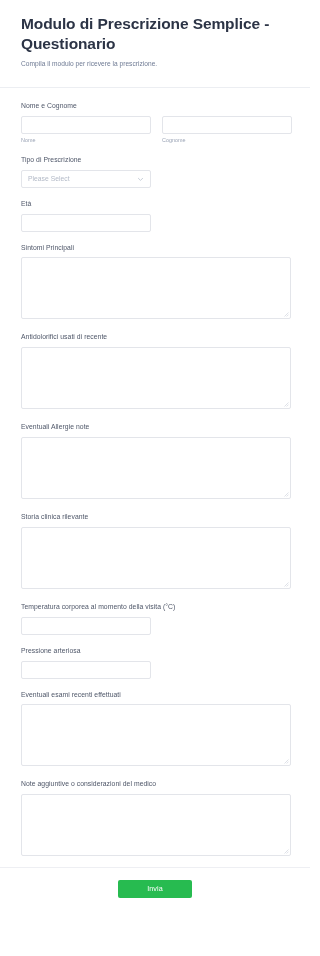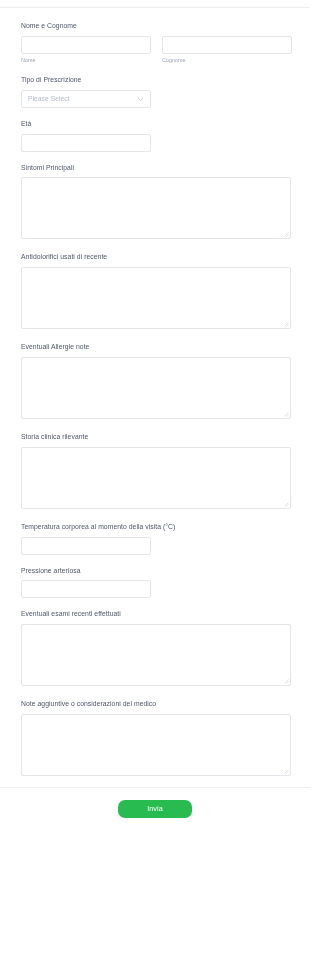--- a/index.html
+++ b/index.html
@@ -172,40 +172,44 @@
   }
   .form-footer {
     padding: 12px 21px 16px 21px;
     display: flex;
     justify-content: center;
     align-items: center;
   }
   .submit-button {
     background: #27bb50;
     border: none;
-    border-radius: 7px;
+    border-radius: 2px;
     color: #ffffff;
     font-family: "Liberation Sans", sans-serif;
     font-size: 7.2px;
     font-weight: normal;
     width: 74px;
     height: 18px;
     line-height: 18px;
     padding: 0;
     text-align: center;
     cursor: pointer;
     letter-spacing: 0.1px;
   }
 </style>
 </head>
 <body>
 
 <div class="page">
   <div class="form-card">
 
+    <div class="form-header">
+      <h1 class="form-title">Modulo di Prescrizione Semplice - Questionario</h1>
+      <p class="form-subtitle">Compila il modulo per ricevere la prescrizione.</p>
+    </div>
     <div class="header-divider"></div>
 
     <div class="form-body">
 
       <div class="field-group gap-md">
         <label class="field-label">Nome e Cognome</label>
         <div class="name-row">
           <div class="name-col">
             <input class="text-input" type="text" value="" style="">
             <span class="sub-label">Nome</span>

